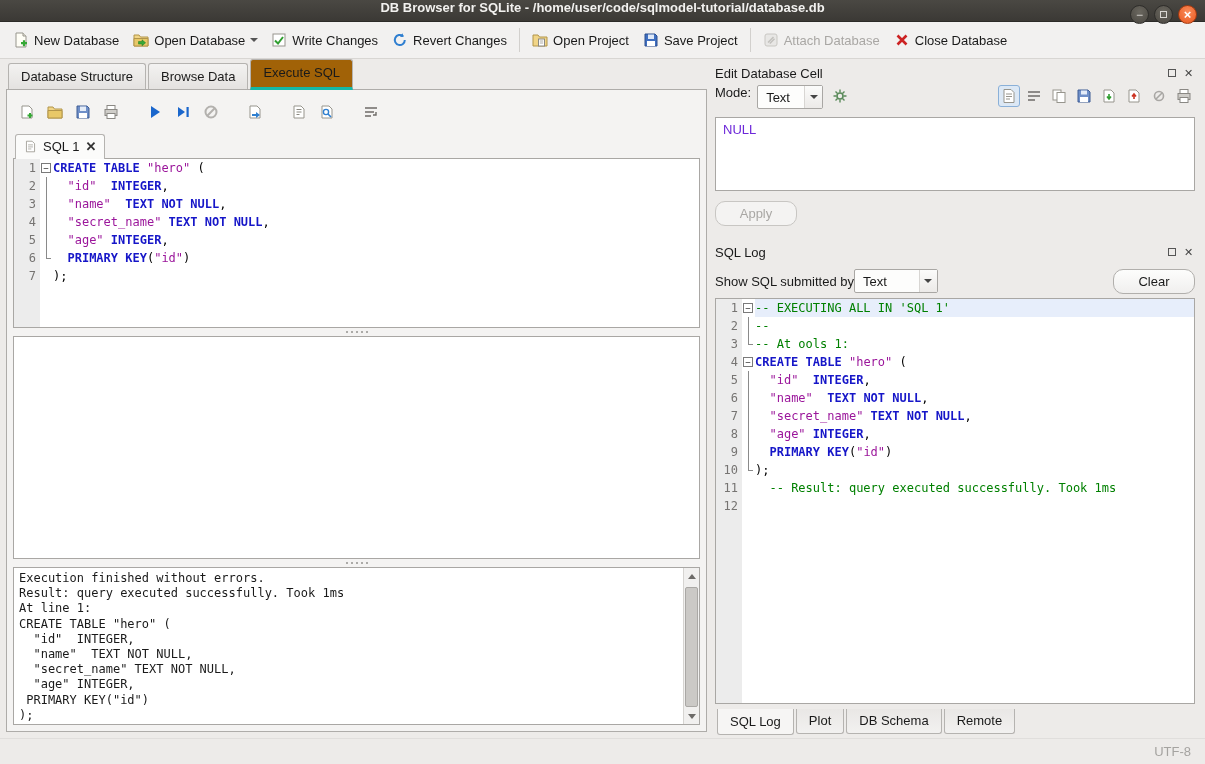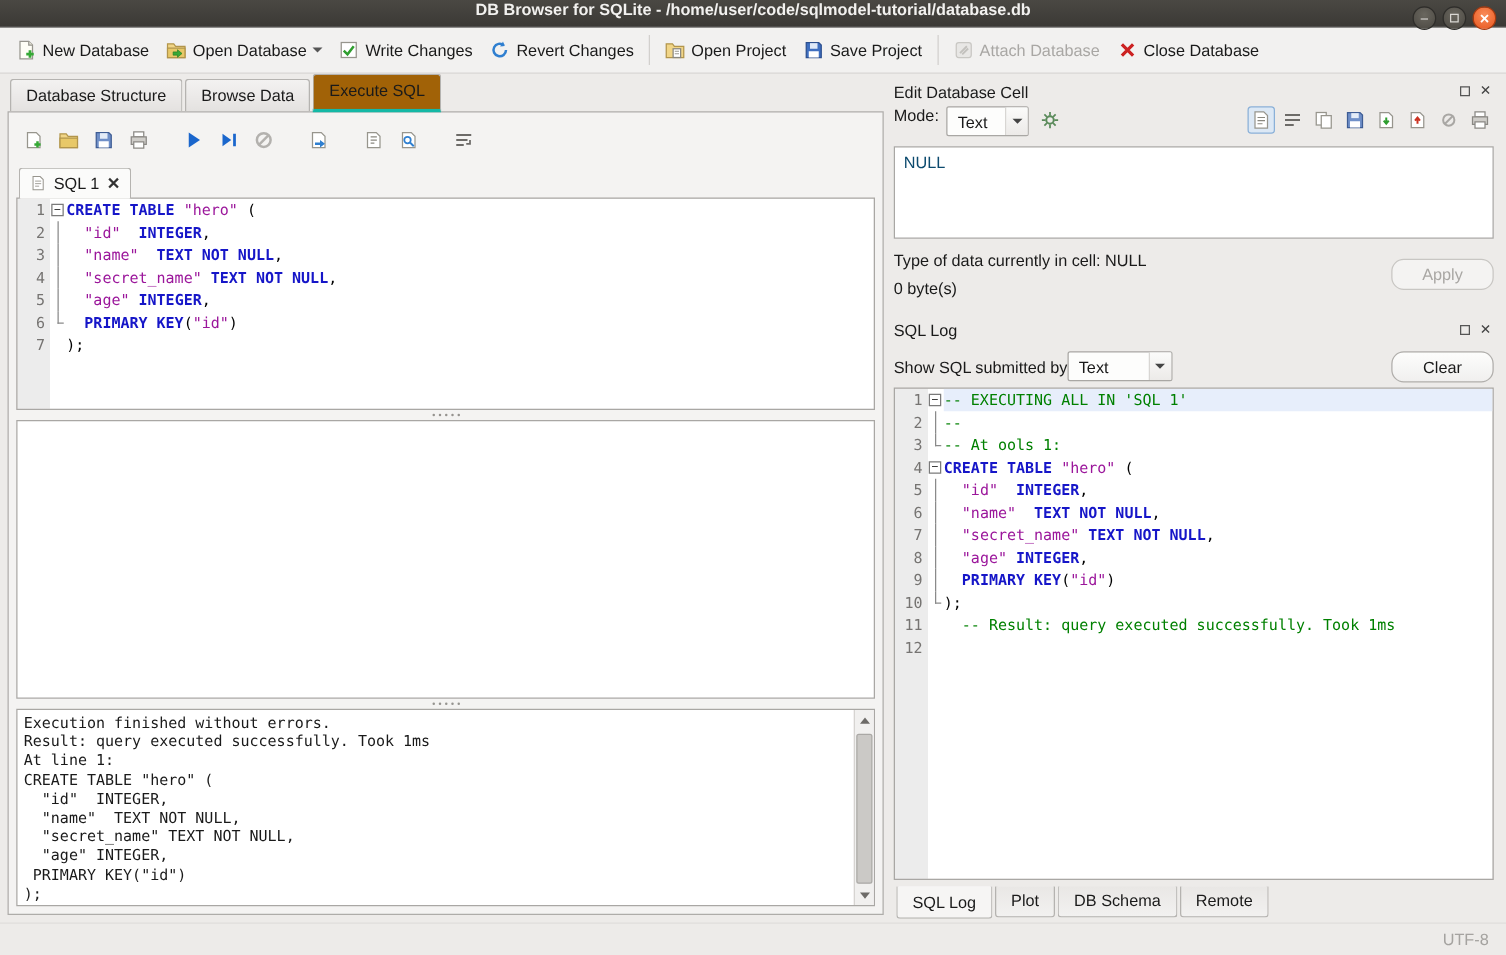--- a/index.html
+++ b/index.html
@@ -125,21 +125,21 @@
 
   .cellbar { height:32px; flex:none; display:flex; align-items:flex-start; gap:6px; }
   .combo { display:inline-flex; align-items:center; height:24px; border:1px solid #a9a7a4; border-radius:2px; background:#fdfdfc; }
   .combo .ctext { padding:0 8px; }
   .combo .carrow { width:18px; align-self:stretch; border-left:1px solid #d8d6d3; background:linear-gradient(#fbfbfa,#eceae8); display:flex; align-items:center; justify-content:center; }
   .combo .tri { width:0; height:0; border-left:4px solid transparent; border-right:4px solid transparent; border-top:4px solid #444; }
   .icong { margin-left:auto; display:flex; align-items:center; gap:3px; }
   .ibtn.pressed { border:1px solid #8ab0d8; background:#dce8f5; }
   .ibtn.small { width:22px; height:22px; }
 
-  .celledit { height:74px; flex:none; border:1px solid #a9a7a4; background:#fff; padding:4px 7px; color:#0c4a6e; }
+  .celledit { height:74px; flex:none; border:1px solid #a9a7a4; background:#fff; padding:4px 7px; color:#6d28d9; }
 
   .inforow { flex:none; display:flex; align-items:center; margin-top:10px; }
   .infocol { flex:1; display:flex; flex-direction:column; gap:7px; }
   .btn { padding:4px 0; width:82px; text-align:center; border:1px solid #b1afac; border-radius:10px; background:linear-gradient(#fdfdfc,#f0efee); }
   .btn.disabled { color:#a9a7a4; background:#f4f3f2; border-color:#c8c6c3; }
 
   .secgap { height:14px; flex:none; }
   .logfilter { height:34px; flex:none; display:flex; align-items:center; gap:0; }
   .logfilter .btn { margin-left:auto; }
 
@@ -455,24 +455,20 @@
               </svg>
           </div>
         </div>
       </div>
 
       <div class="celledit">
         <span>NULL</span>
       </div>
 
       <div class="inforow">
-        <div class="infocol">
-          <span>Type of data currently in cell: NULL</span>
-          <span>0 byte(s)</span>
-        </div>
         <div class="btn disabled">Apply</div>
       </div>
 
       <div class="secgap"></div>
 
       <div class="phead">
         <span class="ptitle">SQL Log</span>
         <span class="minibtn">
             <span class="floatsq"></span>
           </span>

